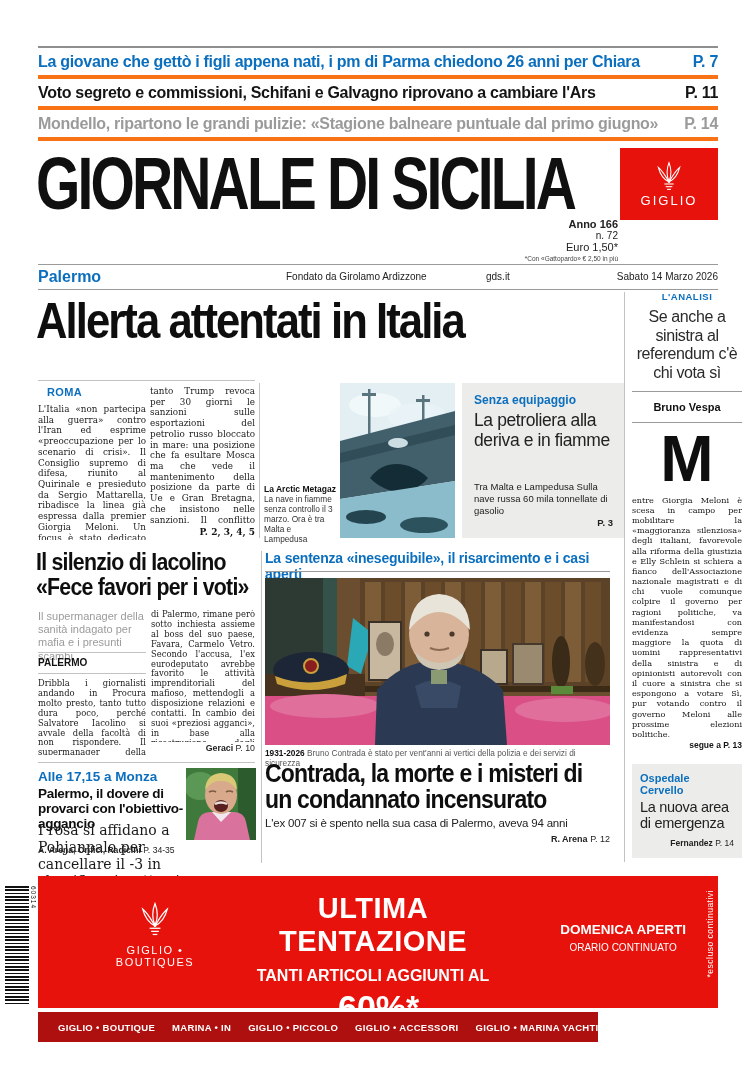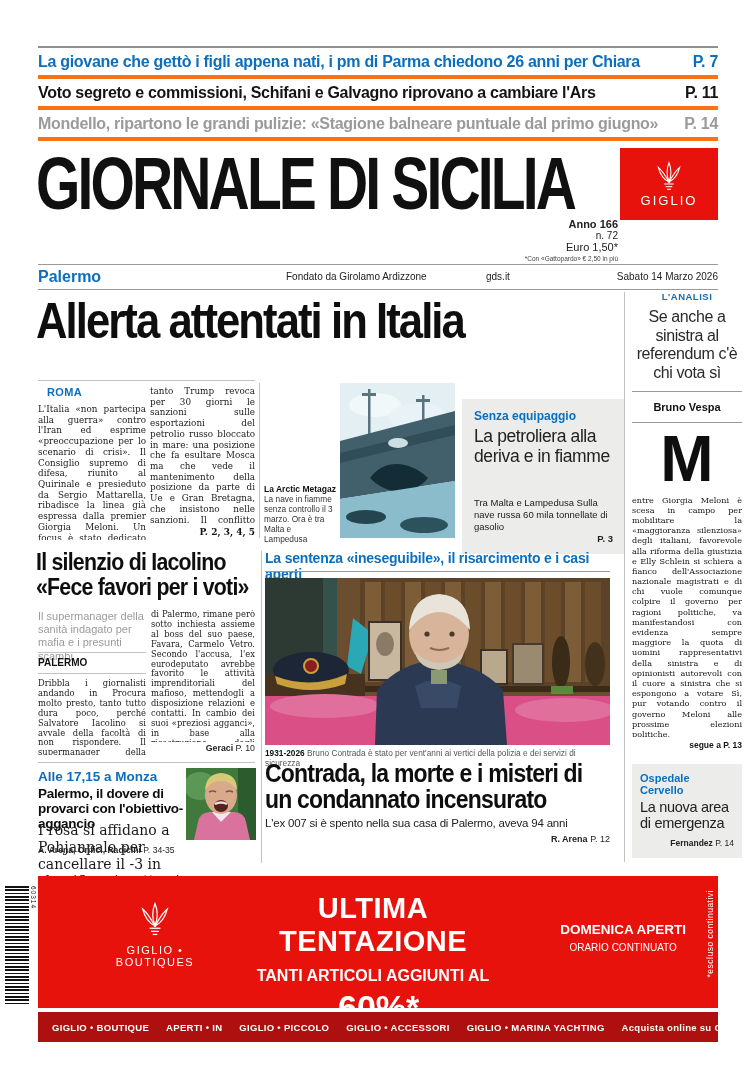--- a/index.html
+++ b/index.html
@@ -50,21 +50,21 @@
              font-size:8.8px;line-height:1.22;}
   .lead-col2{position:absolute;left:150px;top:386px;width:105px;height:138px;overflow:hidden;
              font-size:8.8px;line-height:1.22;}
   .lead-pages{position:absolute;left:150px;top:527px;width:105px;text-align:right;
               font-weight:bold;font-size:9px;}
 
   .ship-cap{position:absolute;left:264px;top:484px;width:72px;font-size:8.3px;line-height:1.2;color:#333;}
   .ship-cap b{font-size:8.5px;color:#111;}
 
   .tanker-box{position:absolute;left:462px;top:383px;width:163px;height:155px;background:#ececea;
-              box-sizing:border-box;padding:10px 12px;display:flex;flex-direction:column;margin-top:16px;}
+              box-sizing:border-box;padding:10px 12px;display:flex;flex-direction:column;}
   .tanker-box .tb-k{font-size:12px;font-weight:bold;color:#0b6fbe;}
   .tanker-box .tb-h{font-size:17.5px;line-height:1.12;letter-spacing:-0.4px;color:#222;margin-top:4px;}
   .tanker-box .tb-t{font-size:9.5px;line-height:1.28;color:#222;margin-top:auto;}
   .tanker-box .tb-p{font-size:9.5px;font-weight:bold;text-align:right;color:#222;}
 
   
   .iac-hl{position:absolute;left:36px;top:549px;width:232px;font-size:22px;font-weight:bold;
           line-height:1.07;letter-spacing:-0.8px;transform:scale(0.97,1.08);transform-origin:left top;color:#0e0e0e;}
   .iac-deck{position:absolute;left:38px;top:610px;width:108px;font-size:11px;line-height:1.2;color:#9b9b9b;}
   .iac-kick{position:absolute;left:38px;top:657px;font-size:10px;font-weight:bold;color:#111;}
@@ -117,22 +117,22 @@
   .ad-brand .ab-t{font-size:11px;letter-spacing:1.5px;margin-top:4px;}
   .ad-center{position:absolute;left:185px;top:16px;width:300px;text-align:center;}
   .ad-center .ac-1{font-size:29px;font-weight:bold;letter-spacing:0.5px;}
   .ad-center .ac-2{font-size:16px;font-weight:bold;margin-top:9px;}
   .ad-center .ac-3{font-size:34px;font-weight:bold;margin-top:3px;}
   .ad-right{position:absolute;right:32px;top:46px;text-align:center;}
   .ad-right .ar-1{font-size:13.5px;font-weight:bold;}
   .ad-right .ar-2{font-size:10px;margin-top:5px;}
   .ad-side{position:absolute;right:3px;top:14px;writing-mode:vertical-rl;transform:rotate(180deg);
            font-size:8.5px;letter-spacing:0.5px;}
-  .ad-footer{position:absolute;left:38px;top:1012px;width:680px;height:30px;background:#ae1010;
-             color:#fff;display:flex;align-items:center;gap:17px;box-sizing:border-box;padding:0 14px;
+  .ad-footer{position:absolute;left:38px;top:1012px;width:560px;height:30px;background:#ae1010;
+             color:#fff;display:flex;align-items:center;gap:17px;box-sizing:border-box;padding:0 20px;
              font-size:9.5px;font-weight:bold;letter-spacing:0.3px;white-space:nowrap;}
   .ad-footer .cta{margin-left:auto;font-weight:bold;}
 
   
   .barcode-wrap{position:absolute;left:3px;top:886px;width:34px;height:120px;overflow:hidden;}
   .barcode-inner{width:120px;height:34px;transform:rotate(90deg) translateY(-34px);transform-origin:top left;
                  display:flex;flex-direction:column;}
   .barcode-num{font-size:6.5px;color:#111;letter-spacing:1px;text-align:left;}
   .barcode-bars{height:24px;margin-top:1px;
     background:repeating-linear-gradient(90deg,#111 0 1.5px,#fff 1.5px 3px,#111 3px 4.5px,#fff 4.5px 7px,#111 7px 8px,#fff 8px 10px);}
@@ -363,21 +363,21 @@
     </div>
     <div class="ad-right">
       <div class="ar-1">DOMENICA APERTI</div>
       <div class="ar-2">ORARIO CONTINUATO</div>
     </div>
     <div class="ad-side">*escluso continuativi</div>
   </div>
 
   <div class="ad-footer">
     <span>GIGLIO • BOUTIQUE</span>
-    <span>APERTI • IN</span>
+    <span>MARINA • IN</span>
     <span>GIGLIO • PICCOLO</span>
     <span>GIGLIO • ACCESSORI</span>
     <span>GIGLIO • MARINA YACHTING</span>
     <span class="cta">Acquista online su GIGLIO.COM</span>
   </div>
 
   <div class="barcode-wrap">
     <div class="barcode-inner">
       <div class="barcode-num">60314</div>
       <div class="barcode-bars"></div>

